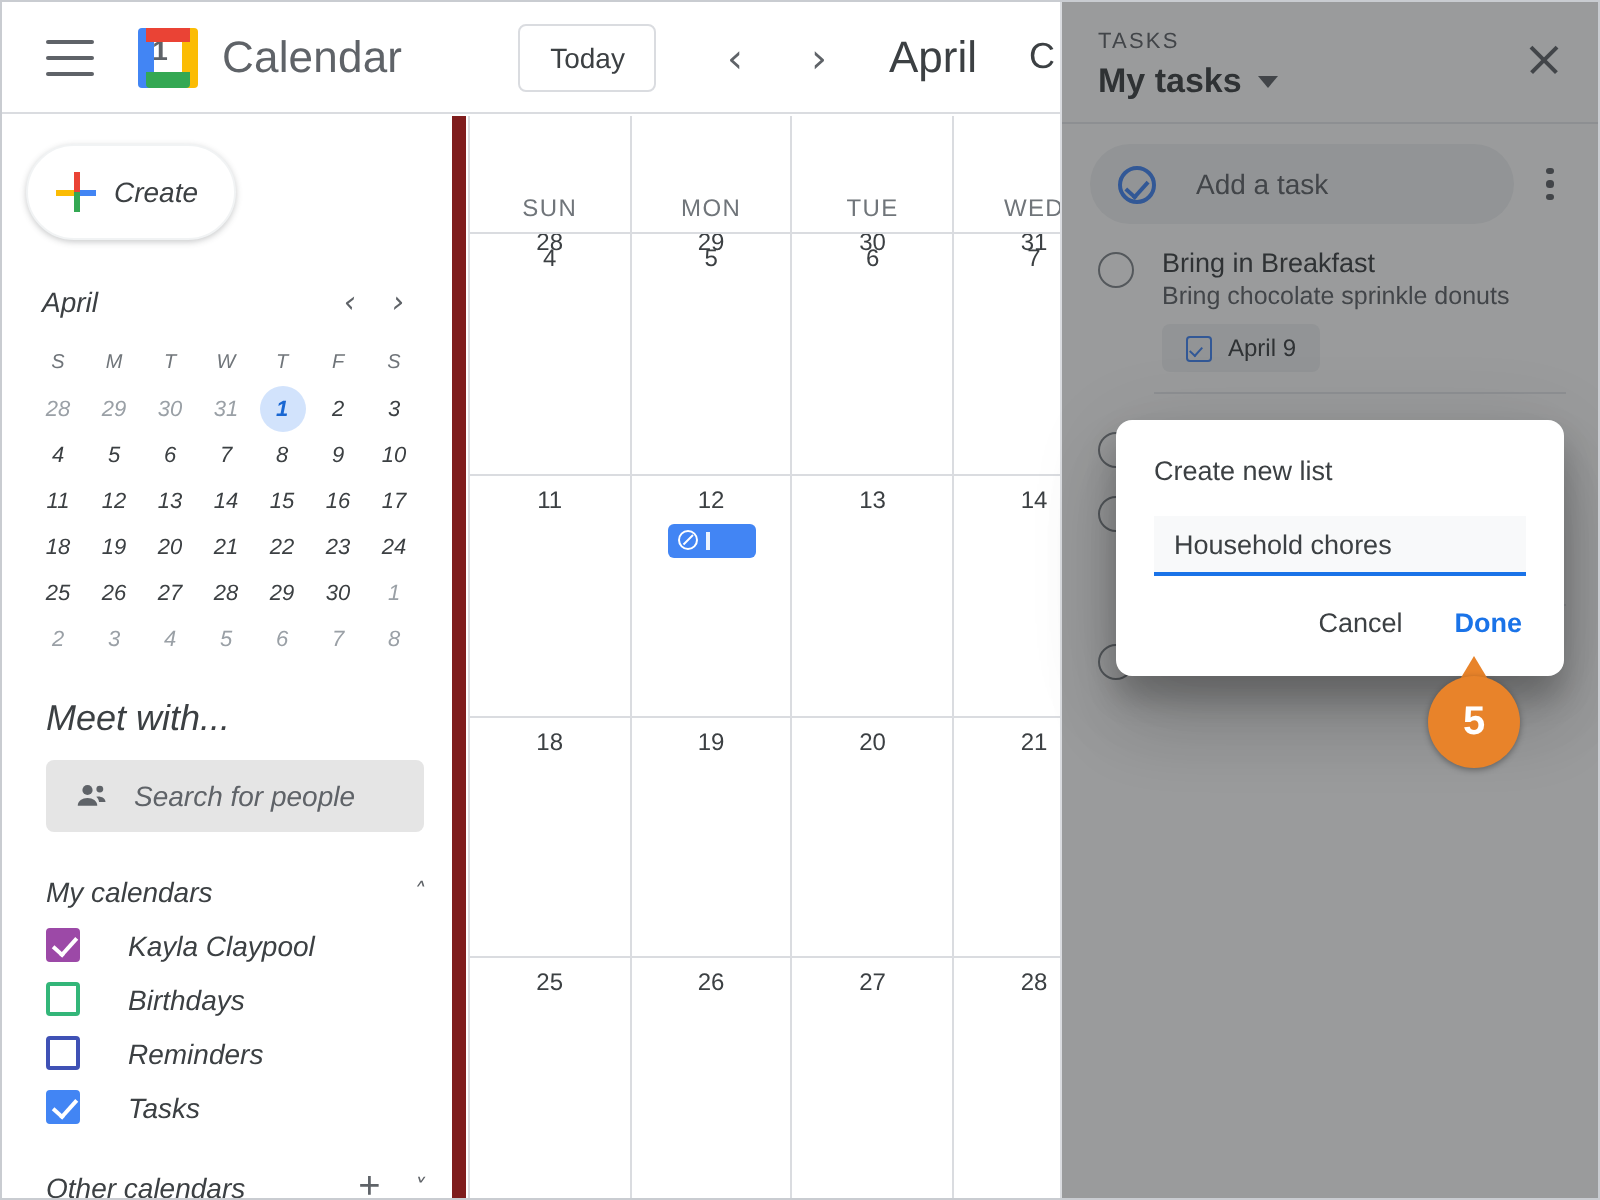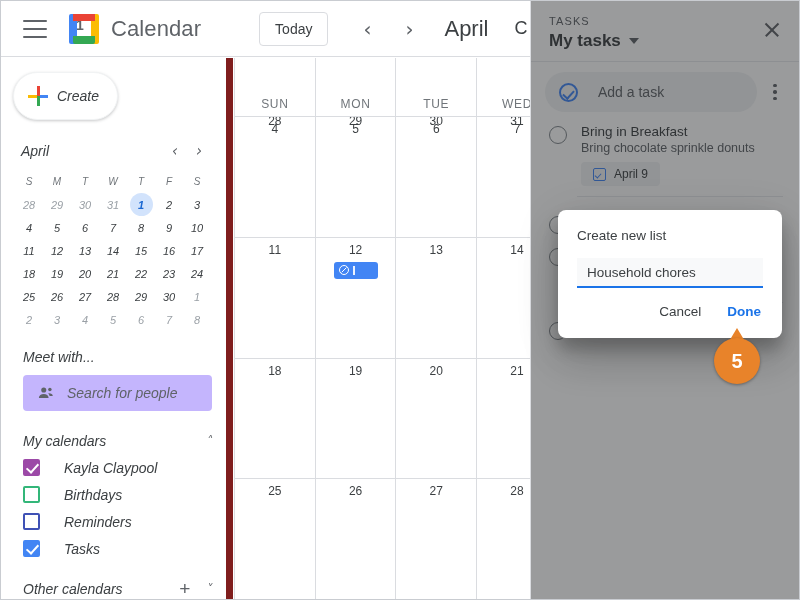--- a/index.html
+++ b/index.html
@@ -90,23 +90,23 @@
                 color:#5f6368; font-size:15px; cursor:pointer; font-family:"DejaVu Sans", sans-serif; }
   .mini-grid { display:grid; grid-template-columns:repeat(7,1fr); margin-top:6px; }
   .mini-grid div {
     height:23px; display:flex; align-items:center; justify-content:center;
     font-size:11px; color:#3c4043;
   }
   .mini-grid .dow { color:#70757a; font-size:10px; }
   .mini-grid .mut { color:#9aa0a6; }
   .mini-grid .sel { background:#d2e3fc; color:#1967d2; border-radius:50%; width:23px; margin:0 auto; font-weight:bold; }
 
-  .sec-title { font-size:14px; color:#3c4043; margin:18px 0 0 22px; }
+  .sec-title { font-size:18px; color:#3c4043; margin:18px 0 0 22px; }
   .search-people {
-    margin:10px 14px 0 22px; height:36px; background:#c4b5fd; border-radius:4px;
+    margin:10px 14px 0 22px; height:36px; background:#e5e5e5; border-radius:4px;
     display:flex; align-items:center; gap:12px; padding-left:14px;
     font-size:14px; color:#5f6368; cursor:text;
   }
   .cal-section-head {
     margin:22px 14px 0 22px; display:flex; align-items:center;
     font-size:14px; color:#3c4043;
   }
   .cal-section-head .sp { flex:1; }
   .chev { color:#5f6368; font-size:12px; cursor:pointer; font-family:"DejaVu Sans", sans-serif; }
   .cal-row { display:flex; align-items:center; gap:24px; margin:10px 0 0 22px; font-size:14px; color:#3c4043; cursor:pointer; }

